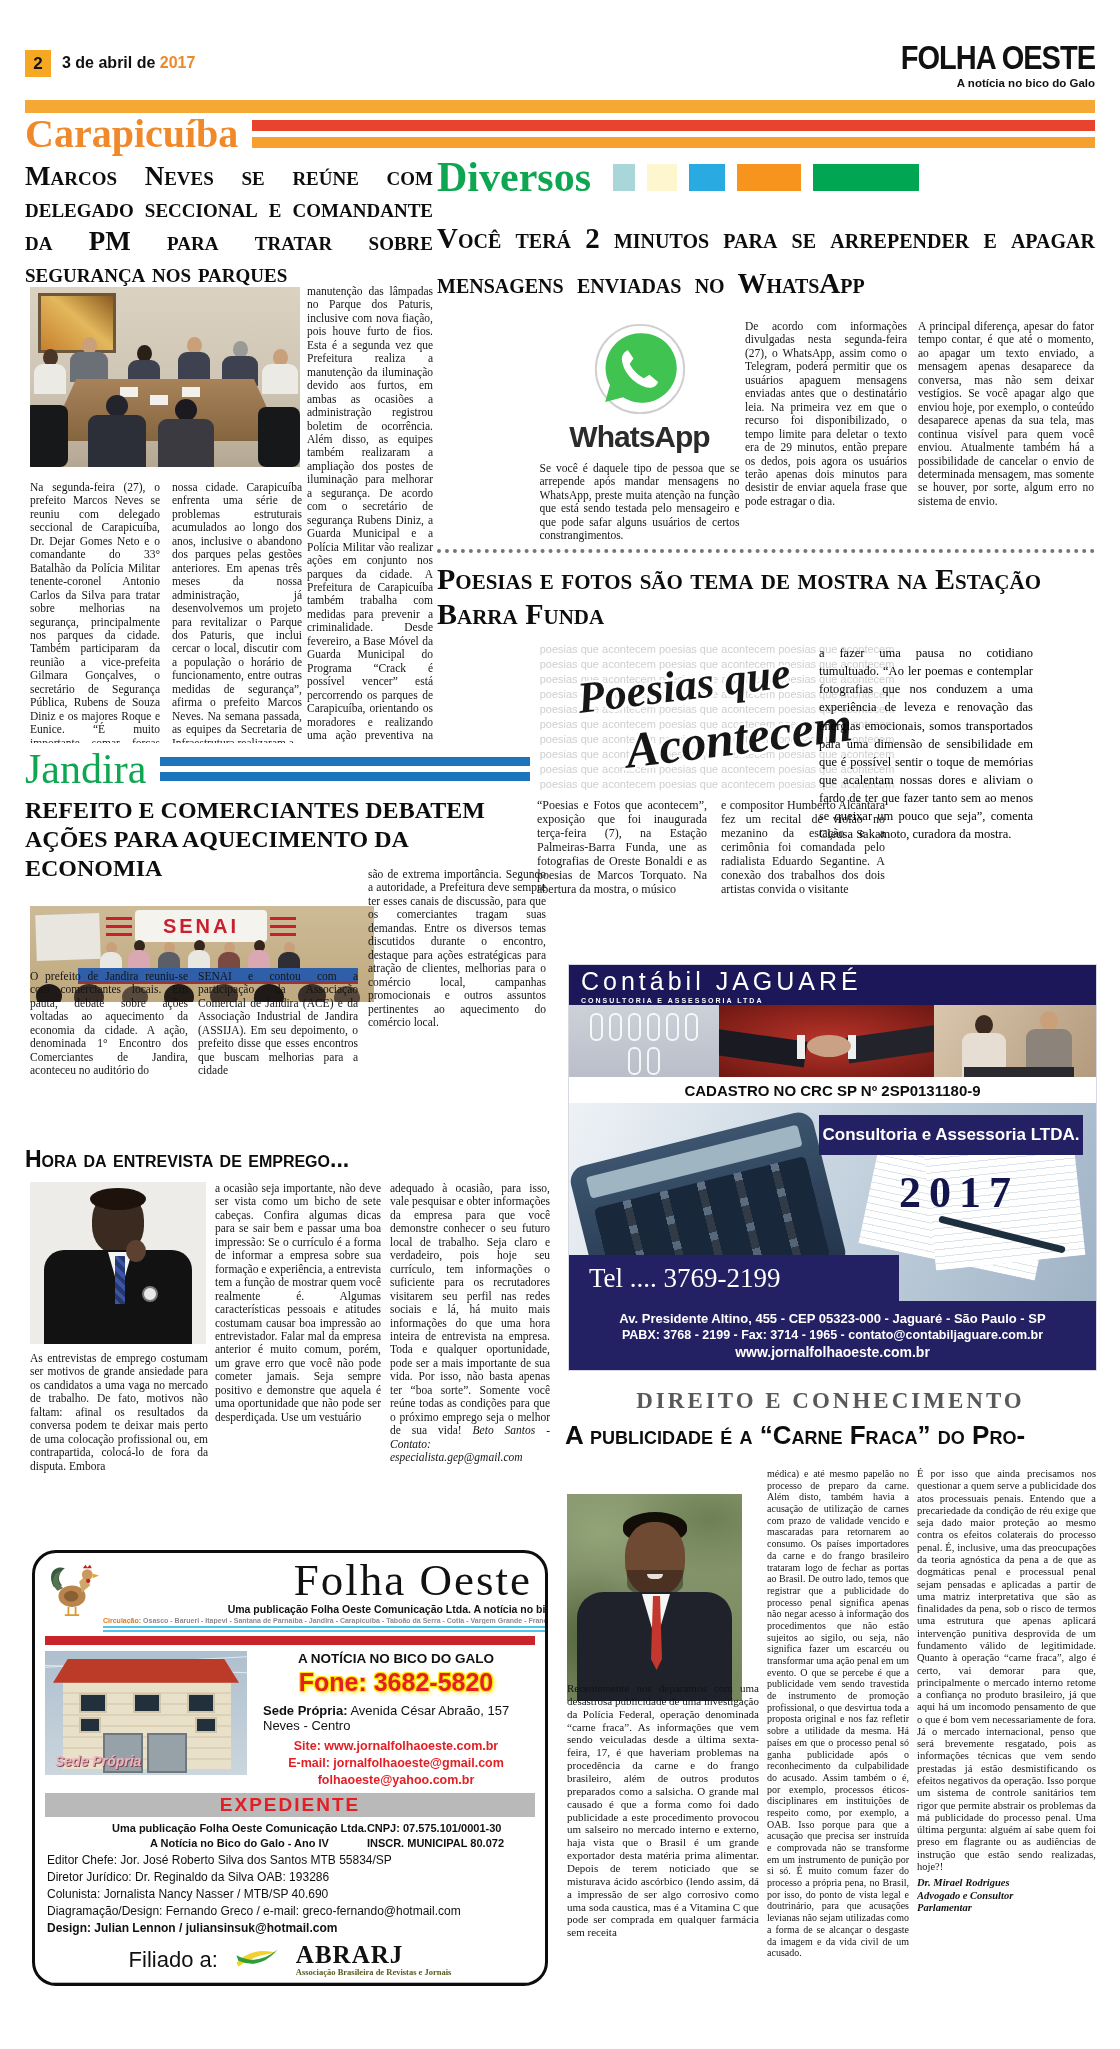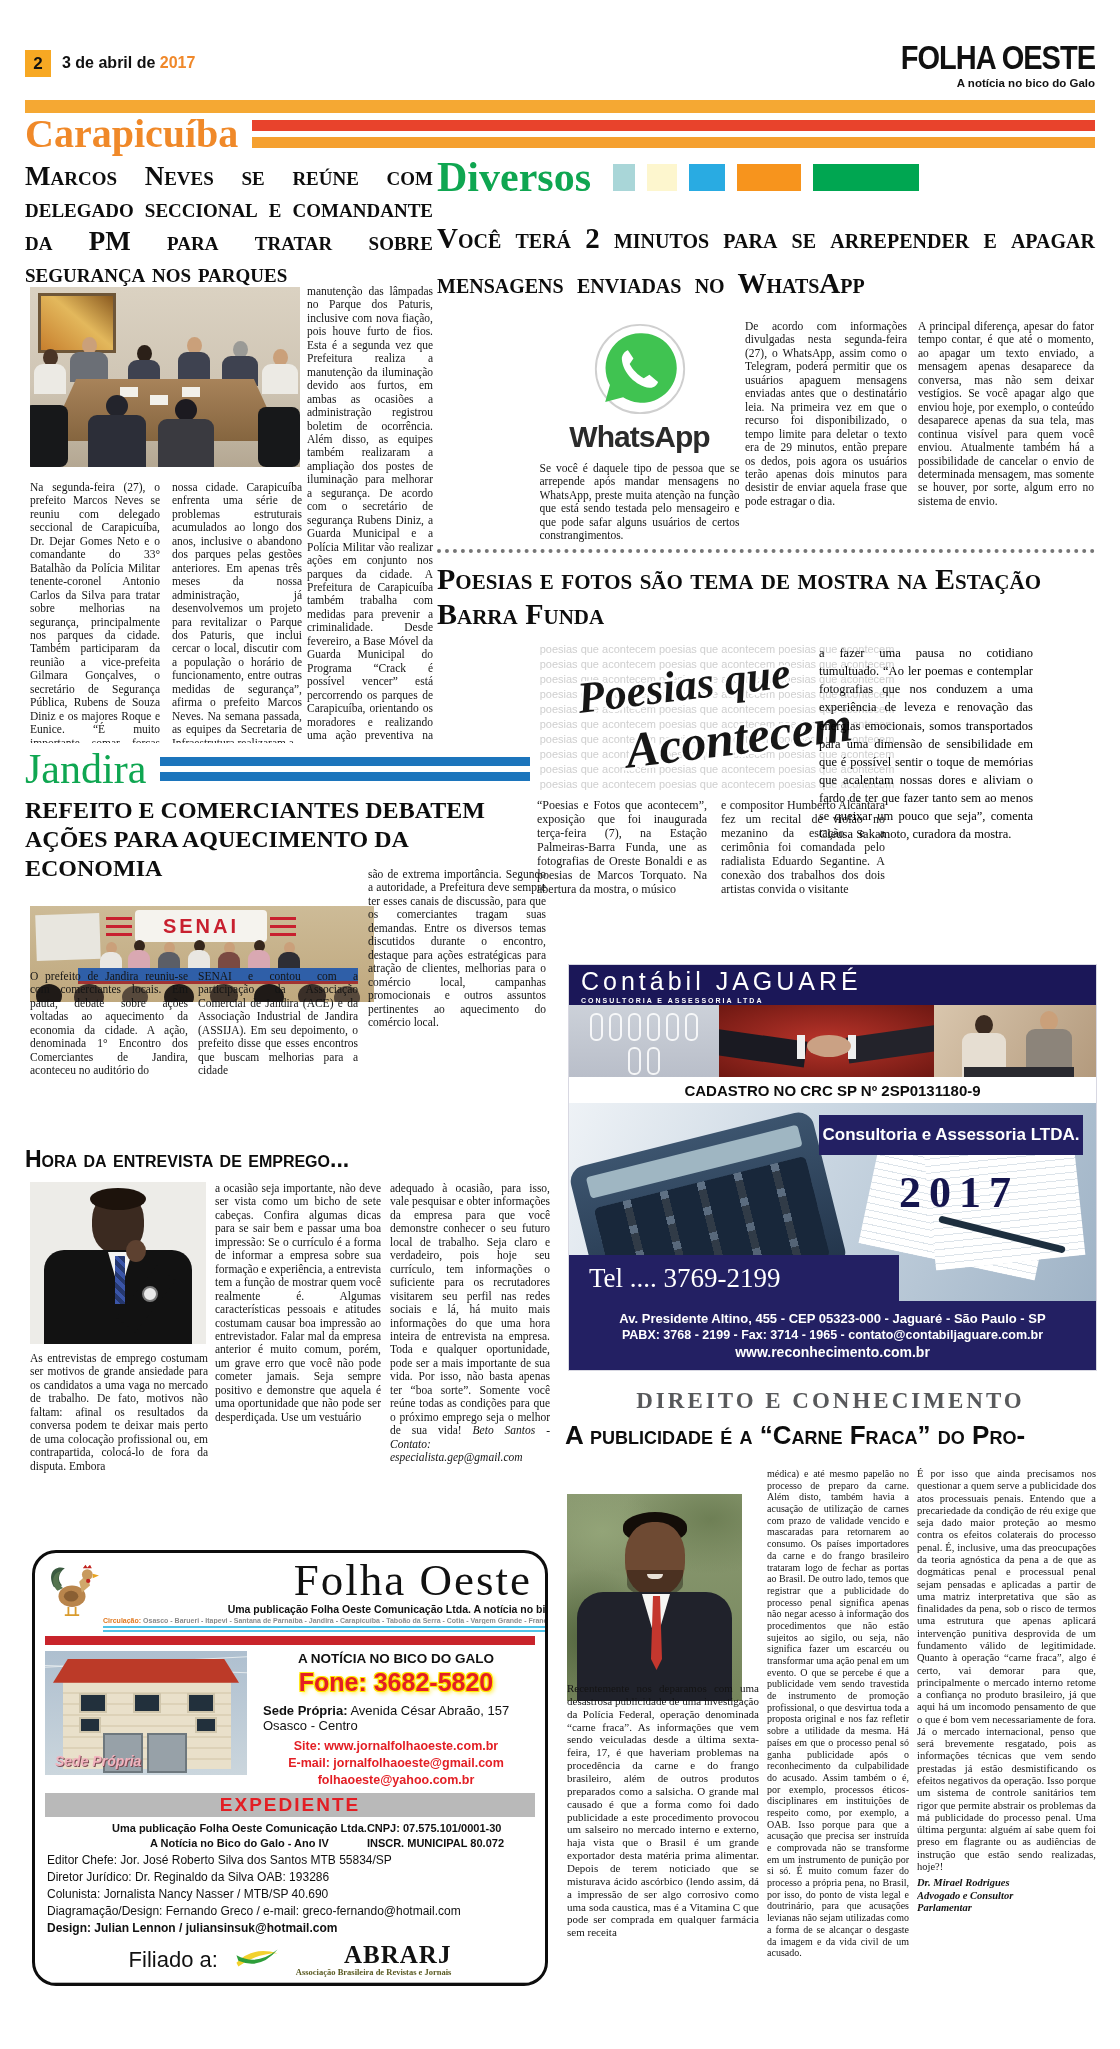--- a/index.html
+++ b/index.html
@@ -183,21 +183,21 @@
   .fb-fone{font:800 25px "Liberation Sans",sans-serif;color:#e31e24;text-align:center;margin-top:2px;
     text-shadow:-1px -1px 0 #ffe600,1px -1px 0 #ffe600,-1px 1px 0 #ffe600,1px 1px 0 #ffe600,2px 2px 4px rgba(255,230,0,.9);}
   .fb-addr{font:13px "Liberation Sans",sans-serif;margin-top:6px;}
   .fb-red-ln{font:800 12.5px "Liberation Sans",sans-serif;color:#e31e24;text-align:center;line-height:1.35;}
   .fb-exp{height:24px;background:#b9b9b9;margin:5px 10px 3px 10px;display:flex;align-items:center;justify-content:center;
     font:800 19px "Liberation Sans",sans-serif;color:#e31e24;letter-spacing:2px;}
   .fb-pub{display:flex;justify-content:center;padding:1px 14px;margin-left:36px;}
   .fb-pub .l{font:800 11px "Liberation Sans",sans-serif;text-align:center;line-height:1.3;}
   .fb-pub .r{font:800 11px "Liberation Sans",sans-serif;text-align:left;line-height:1.3;}
   .fb-staff{padding:1px 12px;font:12px "Liberation Sans",sans-serif;line-height:1.42;}
-  .fb-fil{display:flex;align-items:center;justify-content:center;gap:16px;margin-top:4px;text-align:right;}
+  .fb-fil{display:flex;align-items:center;justify-content:center;gap:16px;margin-top:4px;}
   .fb-fil .fl{font:400 22px "Liberation Sans",sans-serif;}
   .abrarj-t{font:800 25px "Liberation Serif",serif;letter-spacing:1px;line-height:1;}
   .abrarj-c{font:700 8.5px "Liberation Serif",serif;color:#5a5a22;}
   .fb-disc{margin:5px 8px;background:#b5b5b5;border-radius:7px;padding:3px 6px;
     font:700 10.5px "Liberation Sans",sans-serif;text-align:center;color:#222;line-height:1.3;}
 </style>
 </head>
 <body>
 
 <div class="page">
@@ -416,21 +416,21 @@
           <div class="keys"></div>
         </div>
       <div class="ctb-label">Consultoria e Assessoria LTDA.</div>
       <div class="ctb-year">2017</div>
       <div class="ctb-pen"></div>
       <div class="ctb-tel">Tel .... 3769-2199</div>
     </div>
     <div class="ctb-foot">
       <div class="f1">Av. Presidente Altino, 455 - CEP 05323-000 - Jaguaré - São Paulo - SP</div>
       <div class="f2">PABX: 3768 - 2199 - Fax: 3714 - 1965 - contato@contabiljaguare.com.br</div>
-      <div class="f3">www.reconhecimento.com.br</div>
+      <div class="f3">www.jornalfolhaoeste.com.br</div>
     </div>
   </div>
 
   <div class="abs" style="left:25px;top:1106px;width:525px;height:448px;">
     <div class="abs hl-sans-sc" style="left:0;top:40px;width:520px;font-size:23px;">Hora da entrevista de emprego...</div>
 
     <div class="abs ph beto" style="left:5px;top:76px;width:176px;height:162px;">
       <div class="head"></div>
         <div class="hair"></div>
         <div class="body"></div>
@@ -516,21 +516,21 @@
         <div class="win" style="left:150px;top:66px;width:18px;height:12px;"></div>
         <div class="door" style="left:58px;"></div>
         <div class="door" style="left:102px;"></div>
         <div class="cap">Sede Própria</div>
       </div>
       <div style="flex:1;text-align:center;">
         <div class="fb-tag">A NOTÍCIA NO BICO DO GALO</div>
         <div class="fb-fone">Fone: 3682-5820</div>
         <div class="fb-addr" style="text-align:left;padding-left:6px;">
           <b>Sede Própria:</b><span> Avenida César Abraão, 157</span><br>
-          <span>Osasco - Centro</span>
+          <span>Neves - Centro</span>
         </div>
         <div class="fb-red-ln" style="margin-top:5px;">
           <div>Site: www.jornalfolhaoeste.com.br</div>
           <div>E-mail: jornalfolhaoeste@gmail.com</div>
           <div>folhaoeste@yahoo.com.br</div>
         </div>
       </div>
     </div>
 
     <div class="fb-exp">EXPEDIENTE</div>

